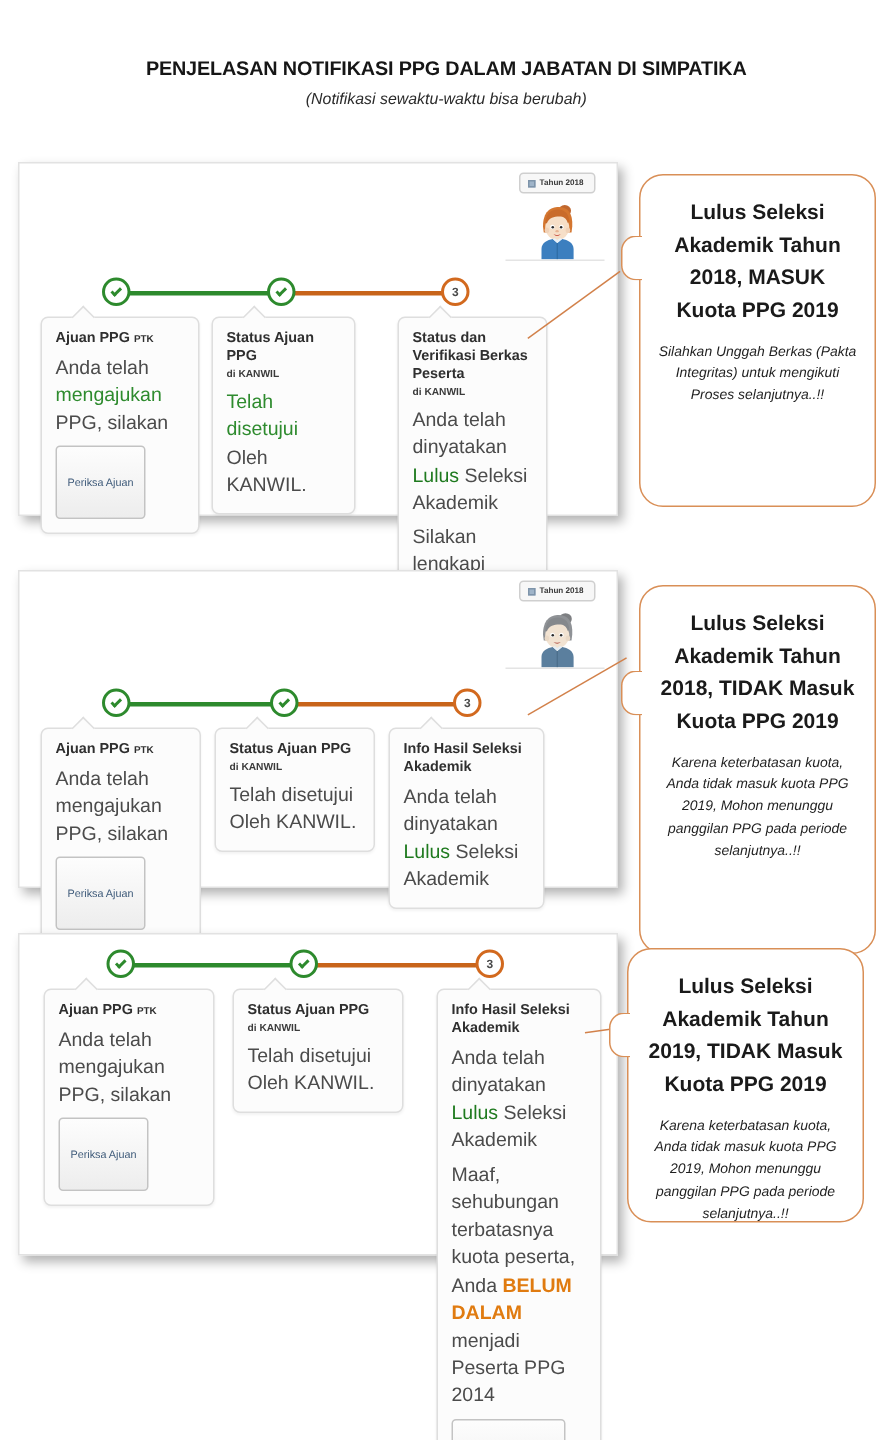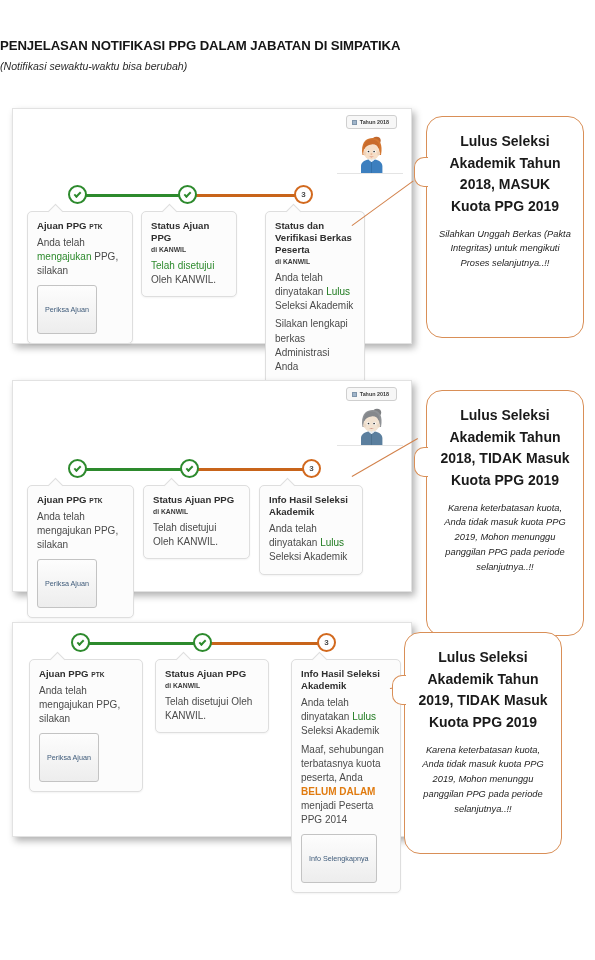--- a/index.html
+++ b/index.html
@@ -6,21 +6,21 @@
   html, body {
     margin: 0; padding: 0;
     width: 595px; height: 960px;
     background: #ffffff;
     font-family: "Liberation Sans", sans-serif;
     overflow: hidden;
   }
   #root { position: relative; width: 595px; height: 960px; background:#fff; }
 
   
-  .hdr { position:absolute; left:0; right:0; top:38px; text-align:left; }
+  .hdr { position:absolute; left:0; right:0; top:38px; text-align:center; }
   .hdr-title {
     font-size: 13.2px; font-weight: 700; letter-spacing:-0.1px;
     color:#161616; line-height:1.2;
   }
   .hdr-sub {
     font-size: 10.6px; font-style: italic; color:#2b2b2b;
     margin-top: 6px; line-height:1.2;
   }
 
   
@@ -73,21 +73,21 @@
   .scard .arrow {
     position:absolute; top:-6px; left:22px; width:11px; height:11px;
     background:#fcfcfc; border-left:1px solid #dedede; border-top:1px solid #dedede;
     transform: rotate(45deg);
   }
   .sc-title {
     font-size:9.6px; font-weight:700; color:#2f2f2f; line-height:1.25; margin:0;
   }
   .sc-title .sm { font-size:6.6px; font-weight:700; }
   .sc-sub { font-size:6.8px; font-weight:700; color:#3b3b3b; margin-top:2px; line-height:1.3; }
-  .sc-body { font-size:10px; color:#4b4b4b; line-height:1.42; margin-top:4px; }
+  .sc-body { font-size:13px; color:#4b4b4b; line-height:1.42; margin-top:4px; }
   .g { color:#2e8b2e; }
   .gb { color:#1f7a1f; font-weight:400;text-align:right; }
   .ob { color:#e07b10; font-weight:700; }
   .sc-btn {
     display:inline-block; margin-top:6px;
     background:linear-gradient(#fdfdfd,#ededed);
     border:1px solid #c3c3c3; border-radius:3px;
     padding:19px 7px; font-size:7.2px; color:#3f5b7a; white-space:nowrap;
   }
 
@@ -340,20 +340,20 @@
         </div>
         <div class="sc-body">
           <span>Maaf, sehubungan terbatasnya kuota peserta, Anda </span><span class="ob">BELUM DALAM</span><span> menjadi Peserta PPG 2014</span>
         </div>
         <div class="sc-btn">Info Selengkapnya</div>
       </div>
     </div>
   </div>
 
   <div class="ptr" style="left:390px; top:688px; width:40px; transform:rotate(-8deg);"></div>
-  <div class="callout" style="left:404px; top:632px; width:158px; height:222px;">
+  <div class="callout" style="left:418px; top:632px; width:158px; height:183px;">
     <div class="tail" style="top:42px;"></div>
     <div class="tailmask" style="top:44px;"></div>
     <div class="co-head">Lulus Seleksi Akademik Tahun 2019, TIDAK Masuk Kuota PPG 2019</div>
     <div class="co-body">Karena keterbatasan kuota, Anda tidak masuk kuota PPG 2019, Mohon menunggu panggilan PPG pada periode selanjutnya..!!</div>
   </div>
 
 </div>
 
 </body></html>

